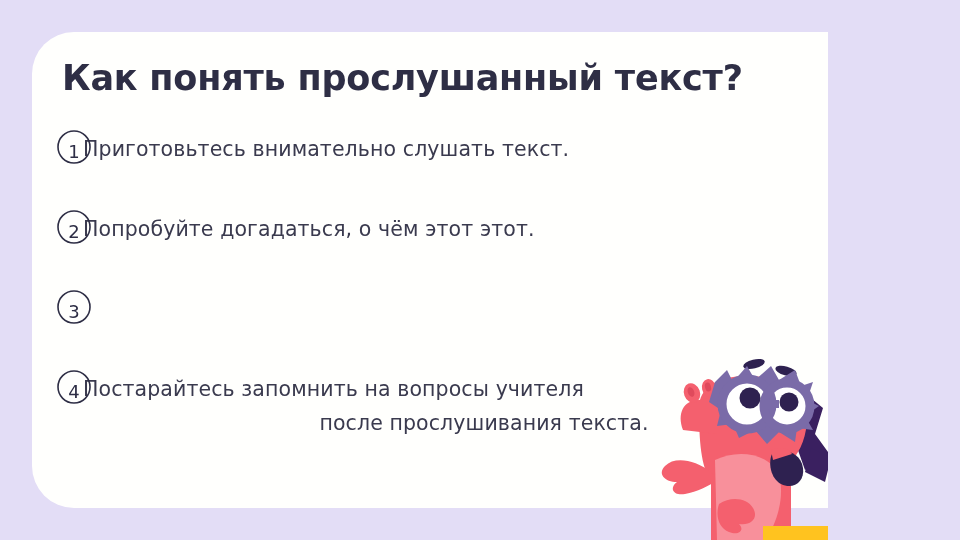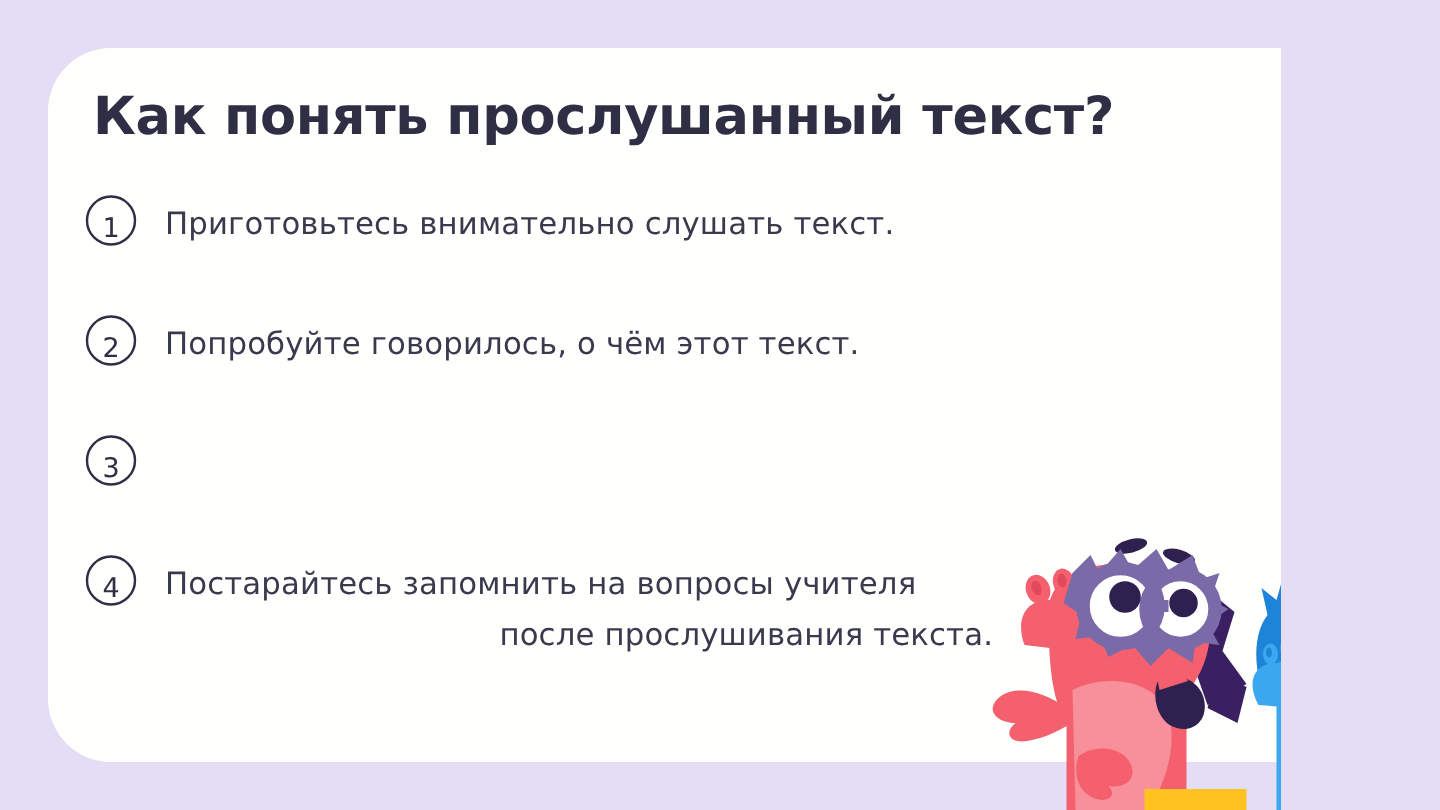--- a/index.html
+++ b/index.html
@@ -13,21 +13,20 @@
     background: #e3ddf6;
     font-family: "DejaVu Sans", sans-serif;
   }
 
   #slide {
     position: relative;
     width: 828px;
     height: 540px;
     background: #e3ddf6;
     overflow: hidden;
-    padding-left: 26px;
   }
 
   
   #card {
     position: absolute;
     left: 32px;
     top: 32px;
     width: 896px;
     height: 476px;
     background: #fffffd;
@@ -77,21 +76,21 @@
     stroke: #2e2e45;
     stroke-width: 1.6;
   }
   .marker-num {
     fill: #2e2e45;
     font-family: "DejaVu Sans", sans-serif;
     font-size: 18px;
     font-weight: 400;
   }
   .item-text {
-    margin-left: 55px;
+    margin-left: 28px;
     font-family: "DejaVu Sans", sans-serif;
     font-size: 20.5px;
     font-weight: 400;
     line-height: 34px;
     color: #3a3a4e;
     padding-top: 4px;
     letter-spacing: 0.1px;
   }
   .item-text .line2 {
     display: block;
@@ -137,21 +136,21 @@
     </div>
 
     <div class="list-item">
       <span class="item-marker">
         <svg viewBox="0 0 40 40" xmlns="http://www.w3.org/2000/svg">
           <circle class="marker-circle" cx="19" cy="19" r="16"></circle>
           <text class="marker-num" x="19" y="30" text-anchor="middle">2</text>
         </svg>
       </span>
       <div class="item-text">
-        <span>Попробуйте говорилось, о чём этот текст.</span>
+        <span>Попробуйте догадаться, о чём этот этот.</span>
       </div>
     </div>
 
     <div class="list-item">
       <span class="item-marker">
         <svg viewBox="0 0 40 40" xmlns="http://www.w3.org/2000/svg">
           <circle class="marker-circle" cx="19" cy="19" r="16"></circle>
           <text class="marker-num" x="19" y="30" text-anchor="middle">3</text>
         </svg>
       </span>

